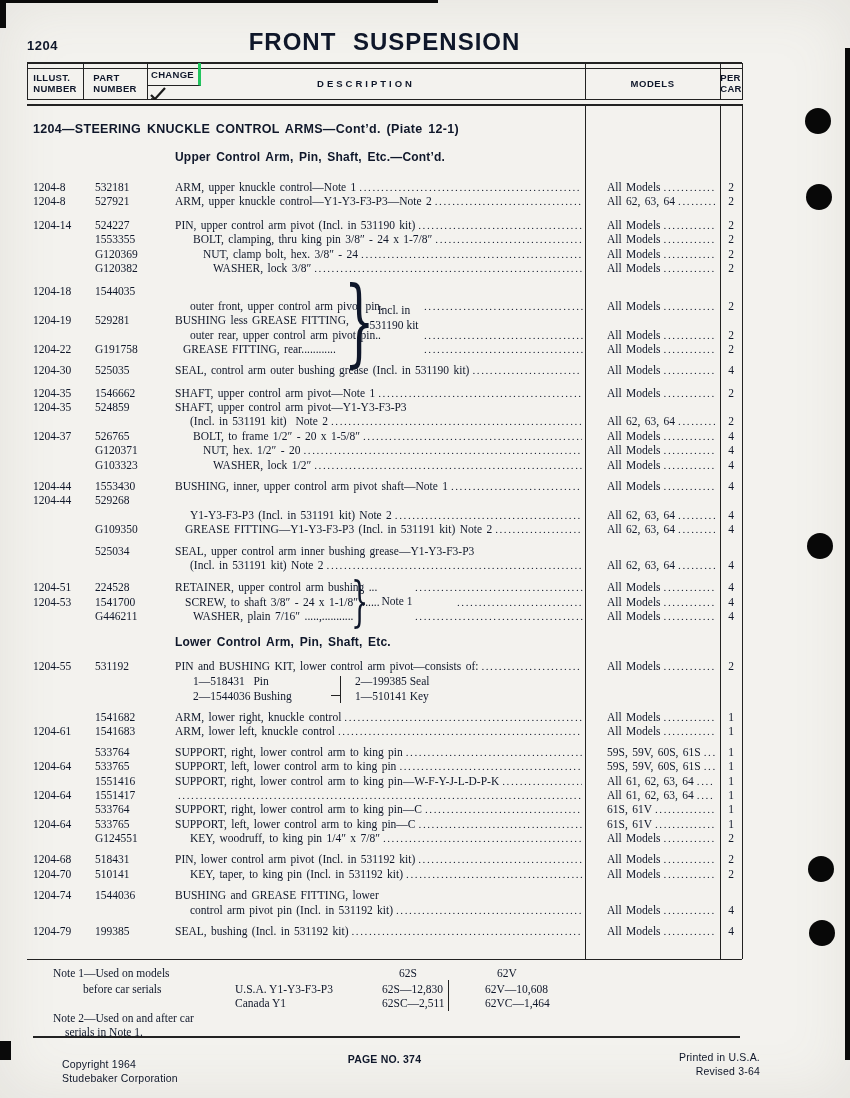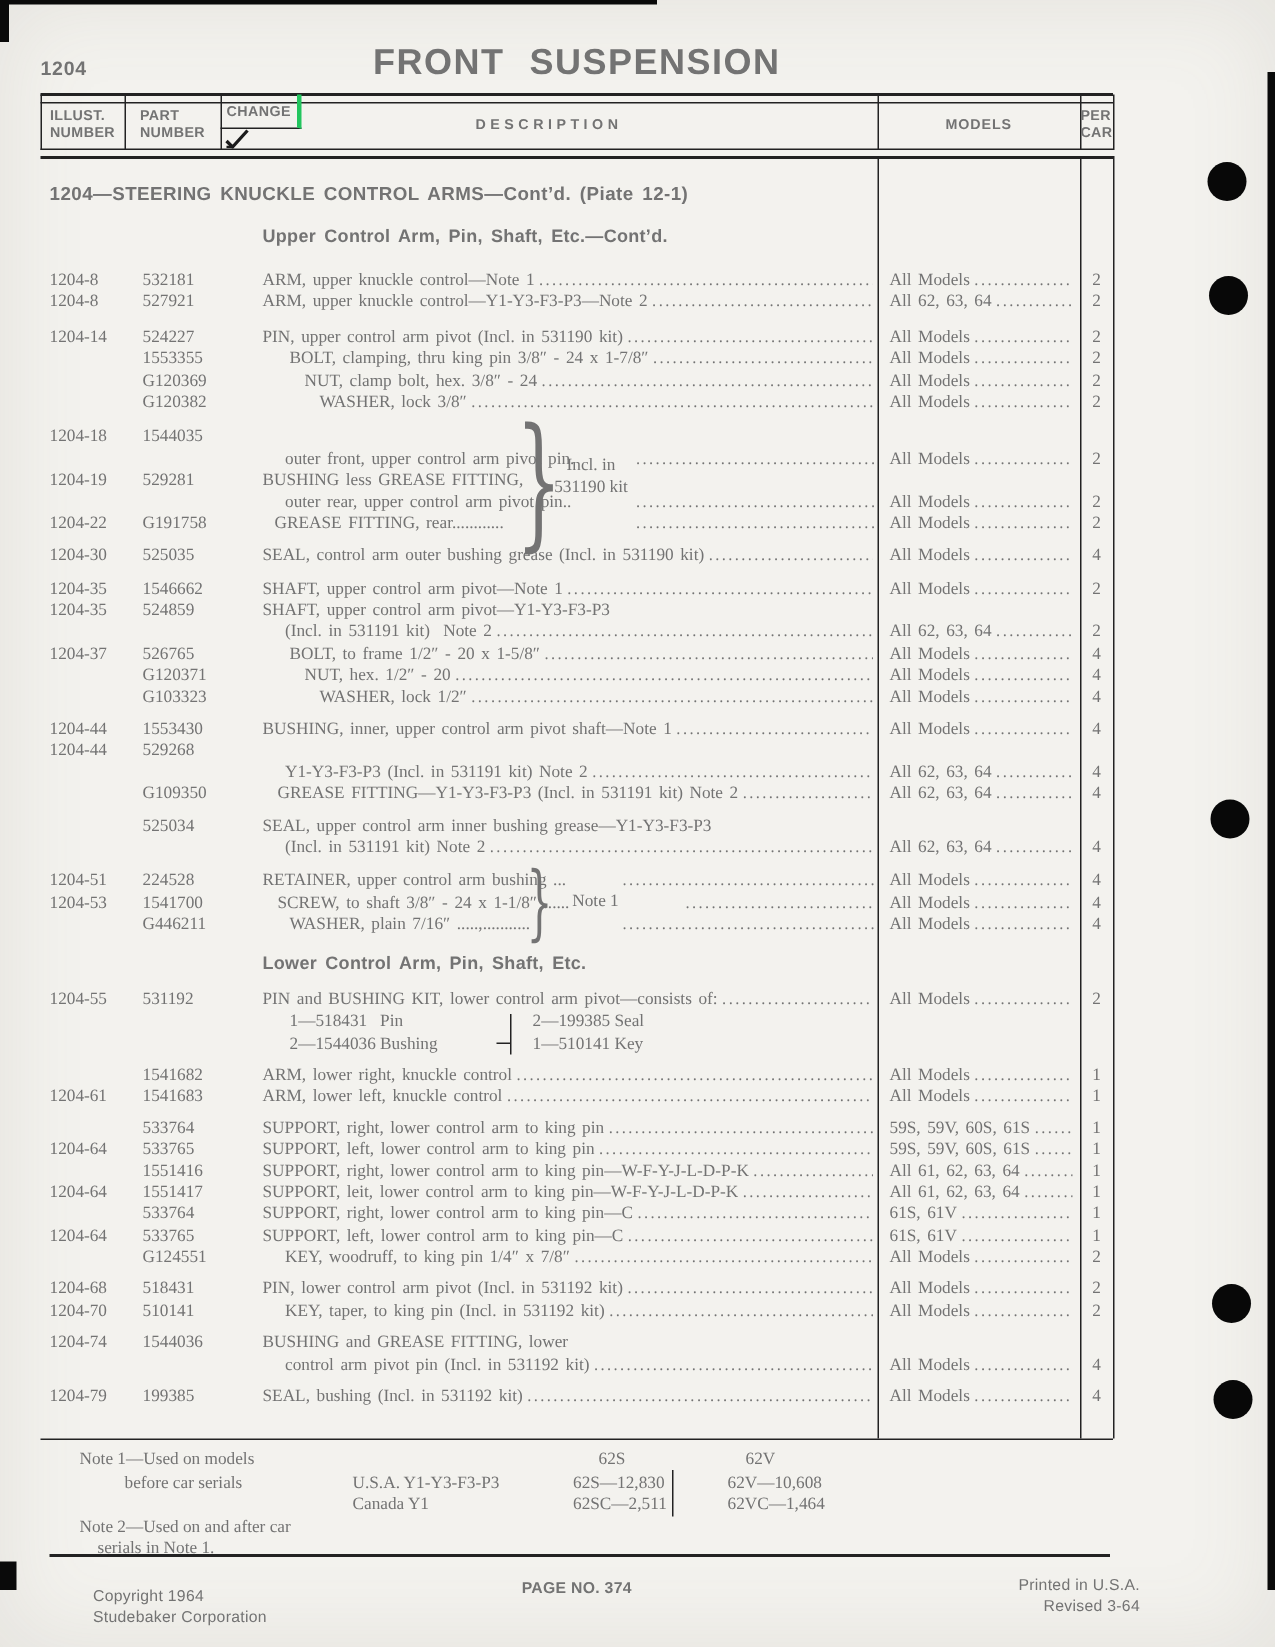--- a/index.html
+++ b/index.html
@@ -1,17 +1,17 @@
 <!DOCTYPE html>
 <html><head>
 <meta charset="utf-8">
 <style>
   html,body{margin:0;padding:0;background:#d9d7d2;}
   #page{position:relative;width:850px;height:1098px;background:#f3f2ee;overflow:hidden;
-        font-family:"Liberation Serif",serif;color:#737373;
+        font-family:"Liberation Serif",serif;color:#0f172a;
         box-shadow:inset 0 0 60px rgba(120,115,100,.12);}
   
   .hole{position:absolute;width:26px;height:26px;border-radius:50%;background:#080808;}
   .edge{position:absolute;background:#0a0a0a;}
   
   .pgnum{position:absolute;left:27px;top:38px;font:bold 13px "Liberation Sans",sans-serif;letter-spacing:.5px;}
   .title{position:absolute;left:27px;top:28px;width:715px;text-align:center;
          font:bold 24px "Liberation Sans",sans-serif;letter-spacing:1px;word-spacing:9px;}
   
   .hr2a{position:absolute;left:27px;top:62px;width:715px;height:4px;border-top:2.5px solid #222;border-bottom:1px solid #222;}
@@ -26,21 +26,21 @@
           display:flex;align-items:center;justify-content:center;font:bold 9.5px "Liberation Sans",sans-serif;letter-spacing:.3px;}
   .chk{position:absolute;left:150px;top:86px;}
   
   #tbody{position:absolute;left:27px;top:104px;width:715px;font-size:11.5px;}
   .sech{font:bold 12.5px "Liberation Sans",sans-serif;letter-spacing:.3px;word-spacing:2px;padding-left:6px;line-height:15px;}
   .subh{font:bold 12px "Liberation Sans",sans-serif;letter-spacing:.2px;word-spacing:2px;padding-left:148px;line-height:15px;}
   .tl{display:grid;grid-template-columns:68px 80px 410px 135px 22px;height:14.4px;line-height:14.4px;}
   .c-il{padding-left:6px;}
   .c-pt{}
   .c-ds{display:flex;align-items:baseline;padding-right:3px;min-width:0;}
-  .c-md{display:flex;align-items:flex-start;padding-left:8px;padding-right:5px;min-width:0;}
+  .c-md{display:flex;align-items:flex-start;padding-left:22px;padding-right:5px;min-width:0;}
   .c-pc{text-align:center;}
   .dtx,.mtx{white-space:pre;word-spacing:1.5px;}
   .dots{flex:1 1 auto;min-width:0;overflow:hidden;white-space:nowrap;letter-spacing:1.6px;font-size:11px;margin-left:3px;}
   .dots::after{content:"......................................................................................................................................................";}
   .grp{position:relative;}
   .abs-dots{position:absolute;height:14.4px;line-height:14.4px;overflow:hidden;white-space:nowrap;letter-spacing:1.6px;font-size:11px;}
   .abs-dots::after{content:"......................................................................................................................................................";}
   .brace{position:absolute;font-family:"DejaVu Serif",serif;transform:scaleX(.5);transform-origin:0 50%;font-weight:400;}
   .glabel{position:absolute;text-align:center;white-space:pre-line;line-height:14.4px;font-size:11.5px;}
   
@@ -580,21 +580,20 @@
             <span class="dots"></span>
           </div>
           <div class="c-pc">1</div>
         </div>
       </div>
       <div class="rowblk">
         <div class="tl">
           <div class="c-il">1204-64</div>
           <div class="c-pt">1551417</div>
           <div class="c-ds">
-            <span class="dtx">SUPPORT, leit, lower control arm to king pin—W-F-Y-J-L-D-P-K</span>
             <span class="dots"></span>
           </div>
           <div class="c-md">
             <span class="mtx">All 61, 62, 63, 64</span>
             <span class="dots"></span>
           </div>
           <div class="c-pc">1</div>
         </div>
       </div>
       <div class="rowblk">

